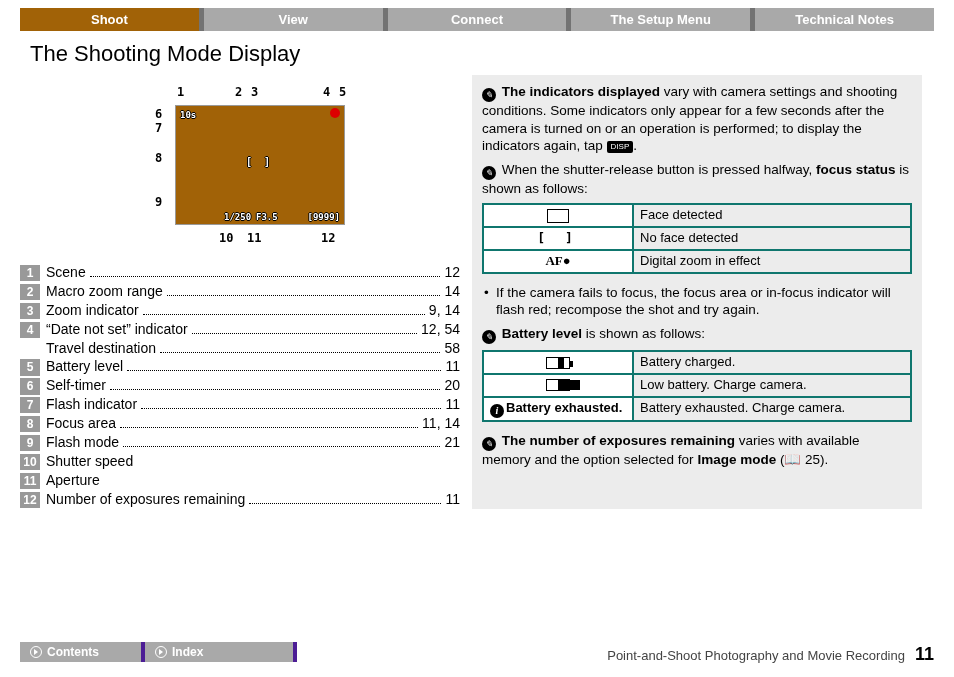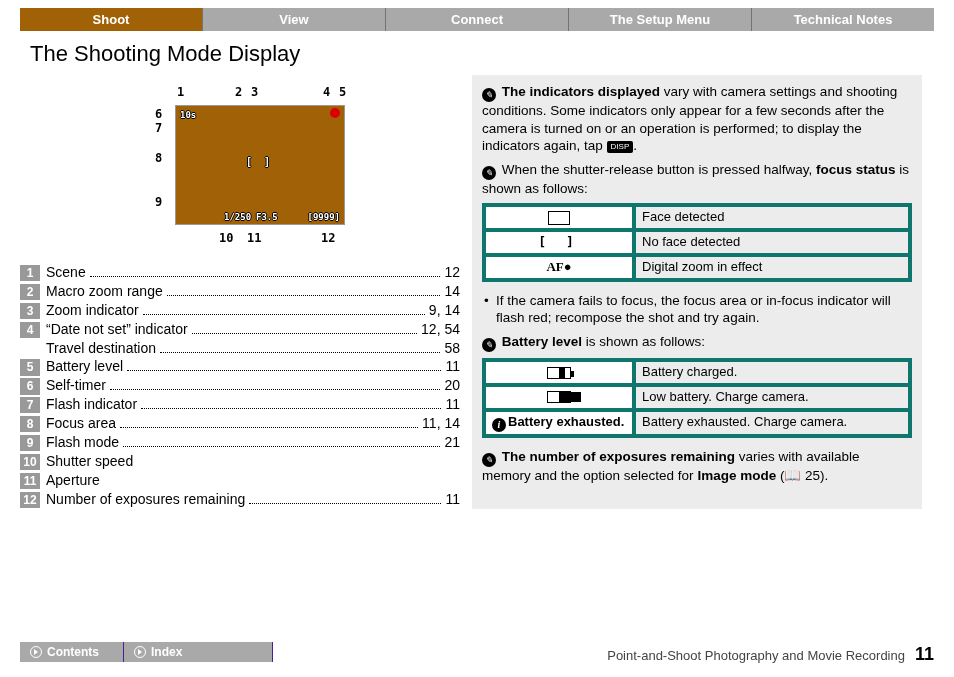--- a/index.html
+++ b/index.html
@@ -1,44 +1,44 @@
 <!DOCTYPE html>
 <html><head>
 <meta charset="utf-8">
 <style>
   * { box-sizing: border-box; margin: 0; padding: 0; }
   body { font-family: "Helvetica Neue", Arial, sans-serif; width: 954px; height: 677px; background: #fff; color: #000; position: relative; font-size: 14px; }
   .tabs { display: flex; margin: 8px 20px 0 20px; }
   .tab { flex: 1; text-align: center; padding: 4px 0; font-weight: bold; font-size: 13px; color: #fff; cursor: pointer; }
   .tab.active { background: #a16207; }
-  .tab.inactive { background: #a9a9a9; border-left: 1px solid #737373; }
+  .tab.inactive { background: #a9a9a9; border-left: 5px solid #737373; }
   .title { font-weight: normal; font-size: 22px; margin: 10px 8px 8px 30px; font-family: "Myriad Pro", "Helvetica Neue", Arial, sans-serif; }
   .main { display: flex; gap: 12px; padding: 0 20px; }
   .left { width: 440px; }
   .right { width: 450px; background: #ececec; padding: 8px 10px; font-size: 13.5px; line-height: 1.3; }
   .diagram { width: 230px; height: 180px; margin: 0 auto; position: relative; font-family: monospace; font-size: 10px; }
   .screen { position: absolute; left: 50px; top: 30px; width: 170px; height: 120px; background: #a16207; border: 1px solid #999; }
   .callout-n { position: absolute; font-weight: bold; font-size: 12px; }
   .list { margin-top: 8px; font-size: 14px; line-height: 1.35; }
   .li { display: flex; align-items: baseline; }
   .num { display: inline-block; min-width: 20px; padding: 0 2px; background: #999; color: #fff; text-align: center; font-weight: bold; font-size: 12px; margin-right: 6px; }
   .label { flex: 0 0 auto; }
   .dots { flex: 1 1 auto; border-bottom: 1.5px dotted #000; margin: 0 4px 3px 4px; min-width: 10px; }
   .page { flex: 0 0 auto; }
   .note-icon { display: inline-block; width: 14px; height: 14px; border-radius: 50%; background: #000; color: #fff; text-align: center; font-size: 9px; line-height: 14px; font-style: italic; margin-right: 2px; vertical-align: -2px; }
   .disp { display: inline-block; background: #000; color: #fff; font-size: 8px; padding: 1px 4px; border-radius: 2px; vertical-align: 1px; }
   .right p { margin-bottom: 6px; }
   .tbl { width: 100%; border-collapse: collapse; margin: 4px 0 10px 0; font-size: 13px; }
-  .tbl td { border: 4px solid #0f766e; padding: 2px 6px; vertical-align: middle; }
+  .tbl td { border: 2px solid #0f766e; padding: 2px 6px; vertical-align: middle; }
   .tbl td.sym { width: 150px; text-align: center; background: #fff; }
   .bullet { padding-left: 14px; position: relative; }
   .bullet::before { content: "•"; position: absolute; left: 2px; }
   .footer { position: absolute; bottom: 12px; left: 0; right: 0; padding: 0 20px; }
   .ftabs { display: flex; }
-  .ftab { background: #a9a9a9; color: #fff; font-weight: bold; font-size: 12px; padding: 3px 24px 3px 10px; margin-right: 0; border-right: 1px solid #4c1d95; display: flex; align-items: center; cursor: pointer; }
+  .ftab { background: #a9a9a9; color: #fff; font-weight: bold; font-size: 12px; padding: 3px 42px 3px 10px; margin-right: 0; border-right: 4px solid #4c1d95; display: flex; align-items: center; cursor: pointer; }
   .ftab .arrow { display: inline-block; width: 12px; height: 12px; border-radius: 50%; border: 1.5px solid #fff; margin-right: 5px; position: relative; }
   .ftab .arrow::after { content: ""; position: absolute; left: 3px; top: 2px; border-left: 4px solid #fff; border-top: 3px solid transparent; border-bottom: 3px solid transparent; }
   .fsub { text-align: right; font-size: 13px; color: #444; margin-top: -18px; }
   .pn { font-weight: bold; color: #000; font-size: 18px; margin-left: 10px; }
   .rect-sym { display:inline-block; width:22px; height:14px; border:1.5px solid #000; vertical-align:middle; position:relative; }
   .rect-brkt { display:inline-block; font-family: monospace; font-weight:bold; letter-spacing:6px; }
   .afdot { font-weight:bold; font-family: serif; }
   .batt { display:inline-block; width:24px; height:12px; border:1.5px solid #000; position:relative; vertical-align:middle; }
   .batt::after { content:""; position:absolute; right:-4px; top:3px; width:3px; height:6px; background:#000; }
   .batt-fill { position:absolute; background:#000; height:100%; }

